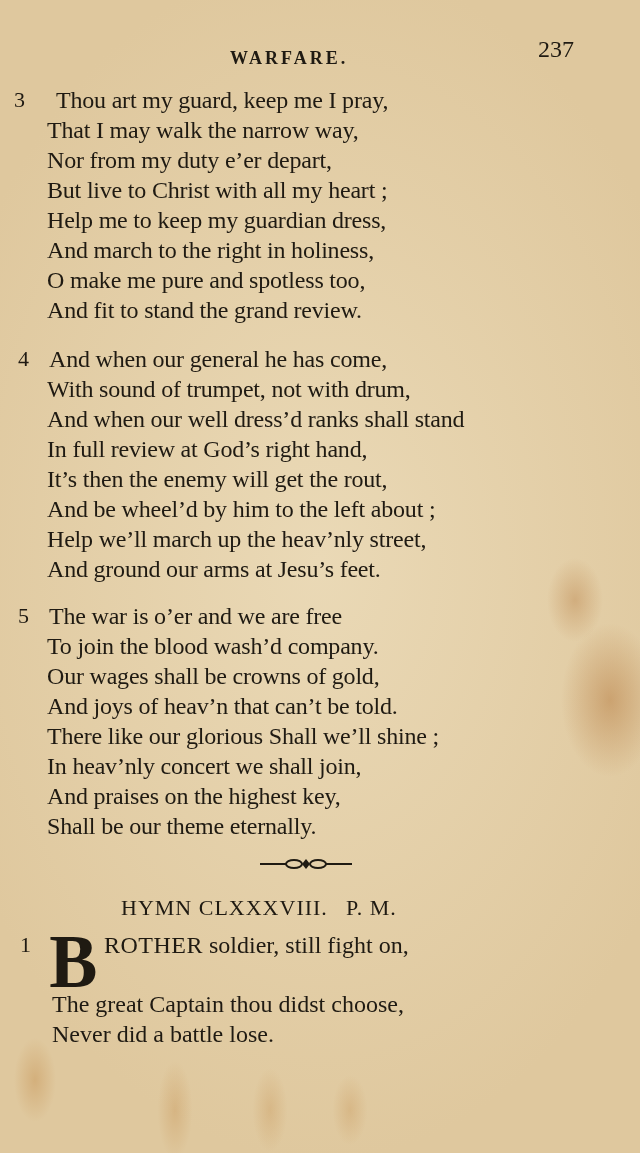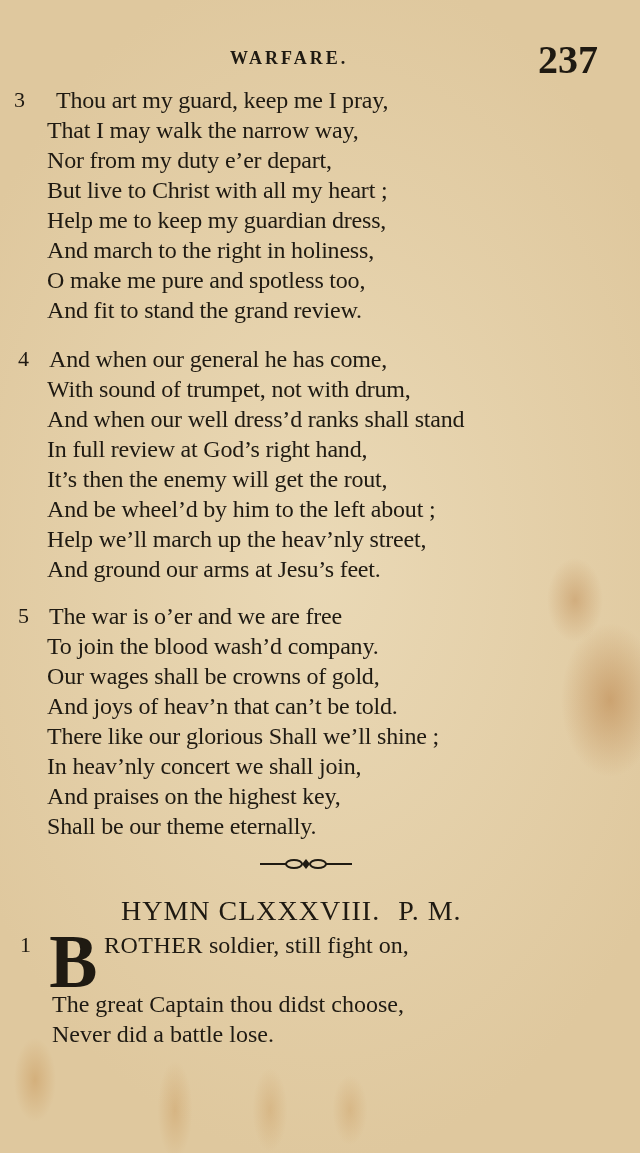--- a/index.html
+++ b/index.html
@@ -23,39 +23,38 @@
   }
   .header {
     position: absolute; top: 36px; left: 0; width: 640px; height: 40px;
   }
   .running-title {
     position: absolute; left: 230px; top: 12px;
     font-size: 18px; letter-spacing: 3px; font-weight: bold;
   }
   .page-number {
     position: absolute; left: 538px; top: 0px;
-    font-size: 40px;
-    font-weight: bold;
+    font-size: 24px;
   }
   .stanza { position: absolute; left: 0; width: 640px; }
   .line {
     position: absolute; left: 47px;
     font-size: 24px; line-height: 30px; white-space: nowrap;
     letter-spacing: -0.2px;
   }
   .verse-num {
     position: absolute; left: 14px;
     font-size: 22px; line-height: 30px;
   }
   .ornament {
     position: absolute; left: 260px; top: 857px; width: 92px; height: 14px;
   }
   .hymn-title {
     position: absolute; left: 121px; top: 895px;
-    font-size: 28px; letter-spacing: 1px; white-space: nowrap;
+    font-size: 22px; letter-spacing: 1px; white-space: nowrap;
   }
   .hymn-title .pm { margin-left: 18px; }
   .drop-cap {
     position: absolute; left: 48px; top: 929px;
     font-size: 76px; line-height: 64px; font-weight: bold;
     transform: scaleX(0.95);
   }
   .hymn-line {
     position: absolute; font-size: 24px; line-height: 30px; white-space: nowrap;
   }

